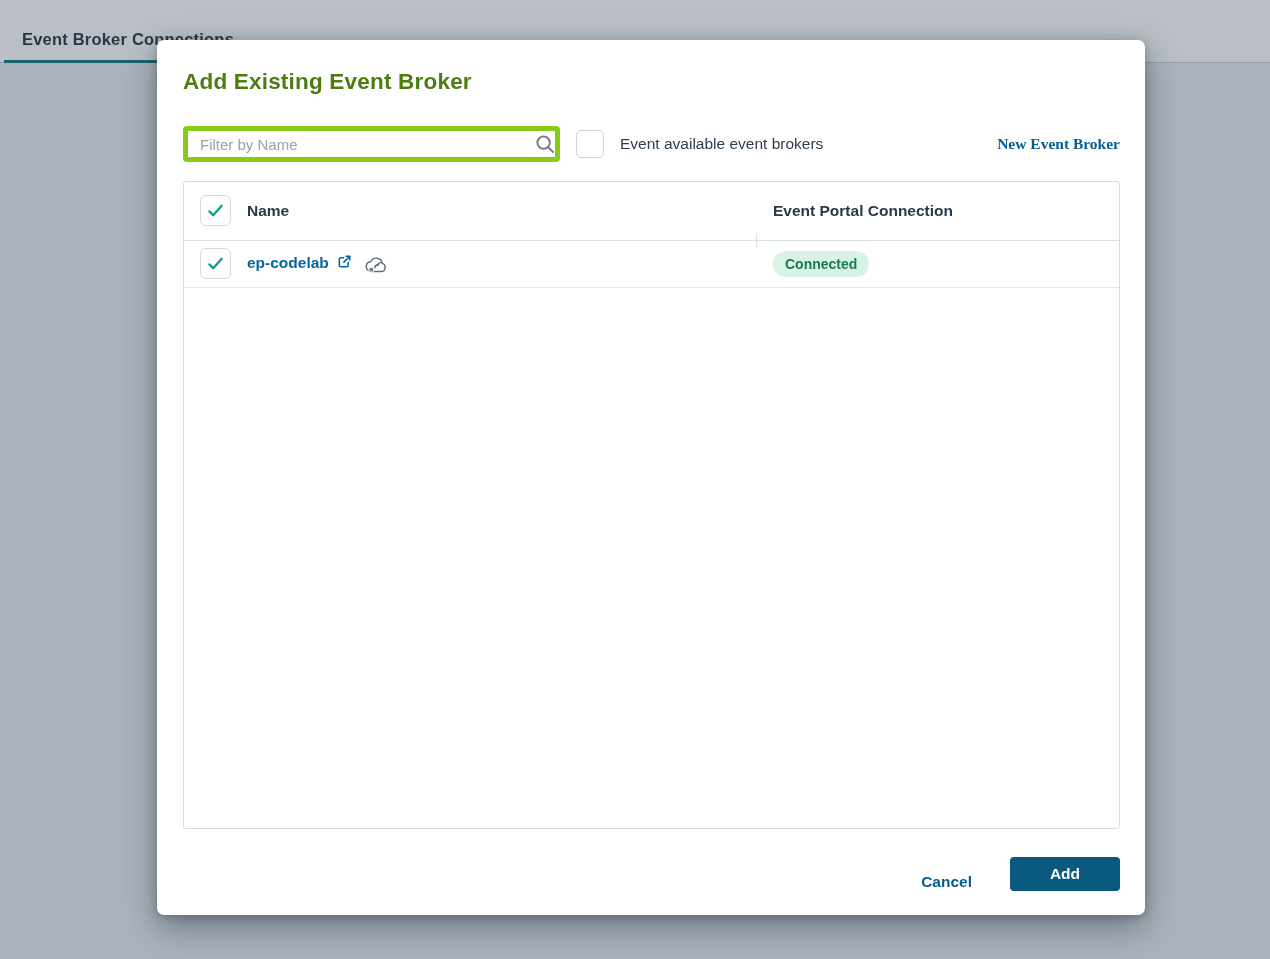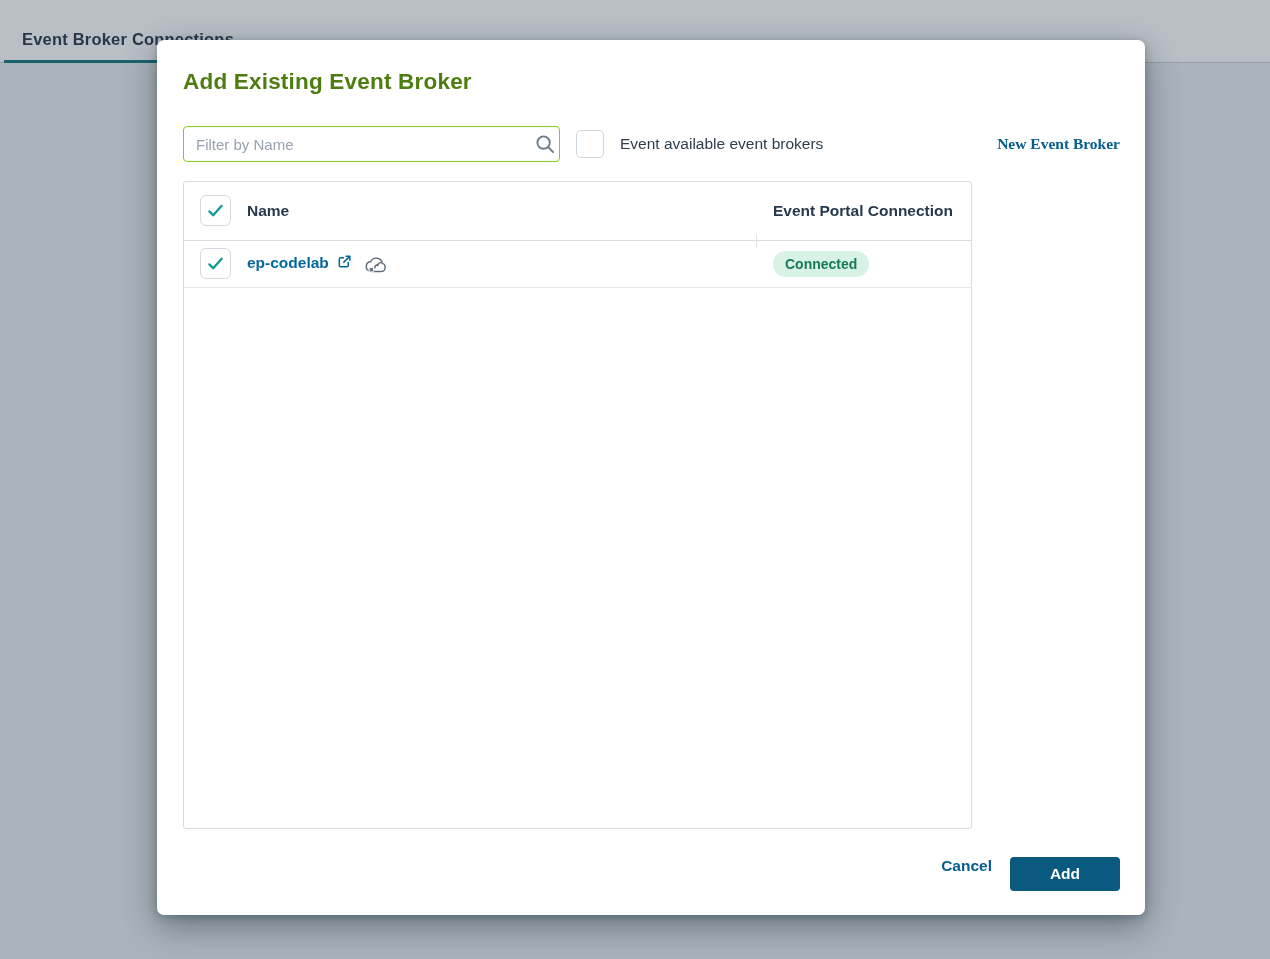--- a/index.html
+++ b/index.html
@@ -32,21 +32,21 @@
     box-shadow: 0 12px 34px rgba(15,30,45,0.42), 0 2px 8px rgba(15,30,45,0.25);
   }
   .modal-title {
     position: absolute; left: 26px; top: 29px;
     font-size: 22.5px; font-weight: 700; color: #4d7c0f; letter-spacing: .2px;
   }
 
   
   .filter-input {
     position: absolute; left: 26px; top: 86px; width: 377px; height: 36px;
-    border: 1px solid #84cc16; border-radius: 4px;
+    border: 5px solid #84cc16; border-radius: 4px;
     padding: 0 32px 0 12px; font-size: 15px; color: #33414f;
     font-family: "Liberation Sans", sans-serif; outline: none; background: #fff;
   }
   .filter-input::placeholder { color: #97a2ae; }
   .search-icon { position: absolute; left: 378px; top: 94px; width: 20px; height: 20px; }
   .checkbox {
     background: #fff; border: 1px solid #ccd4dc; border-radius: 5px;
     display: flex; align-items: center; justify-content: center;
   }
   .show-checkbox { position: absolute; left: 419px; top: 90px; width: 28px; height: 28px; }
@@ -56,21 +56,21 @@
   }
   .new-link {
     position: absolute; right: 25px; top: 86px; height: 36px;
     display: flex; align-items: center;
     font-size: 15.5px; font-weight: 700; color: #045d8c; cursor: pointer;
     background: none; border: none; font-family: Liberation Serif, serif;
   }
 
   
   .brokers-table {
-    position: absolute; left: 26px; top: 141px; width: 789px; height: 648px;
+    position: absolute; left: 26px; top: 141px; width: 937px; height: 648px;
     border: 1px solid #d6dbe0; border-radius: 3px; background: #fff; overflow: hidden;
   }
   .thead-row { position: relative; height: 59px; border-bottom: 1px solid #d9dee3; }
   .tbody-row { position: relative; height: 47px; border-bottom: 1px solid #e5e8eb; }
   .cb-header { position: absolute; left: 16px; top: 13px; width: 31px; height: 31px; border-radius: 6px; border-color: #d3dae1; }
   .cb-row    { position: absolute; left: 16px; top: 7px;  width: 31px; height: 31px; border-radius: 6px; border-color: #d3dae1; }
   .col-name  { position: absolute; left: 63px; top: 0; bottom: 0; display: flex; align-items: center; }
   .col-epc   { position: absolute; left: 589px; top: 0; bottom: 0; display: flex; align-items: center; }
   .th-text { font-size: 15.5px; font-weight: 700; color: #273a4d; }
   .col-tick { position: absolute; left: 572px; top: 52px; width: 1px; height: 14px; background: #dfe3e7; }
@@ -79,21 +79,21 @@
     font-size: 15.5px; font-weight: 700; color: #05689c; text-decoration: none; cursor: pointer;
   }
   .badge {
     display: inline-block; padding: 5px 12px; border-radius: 13px;
     background: #d8f2e5; color: #187a52; font-size: 14px; font-weight: 700;
   }
 
   
   .footer {
     position: absolute; right: 25px; top: 817px; height: 34px;
-    display: flex; align-items: flex-start; gap: 18px; margin-left: 36px;
+    display: flex; align-items: flex-end; gap: 38px; margin-left: 36px;
   }
   .cancel-btn {
     background: none; border: none; cursor: pointer;
     font-size: 15.5px; font-weight: 700; color: #045d8c;
     font-family: "Liberation Sans", sans-serif;
   }
   .add-btn {
     width: 110px; height: 34px; border: none; border-radius: 4px; cursor: pointer;
     background: #0a5a80; color: #ffffff; font-size: 15.5px; font-weight: 700;
     font-family: "Liberation Sans", sans-serif;

